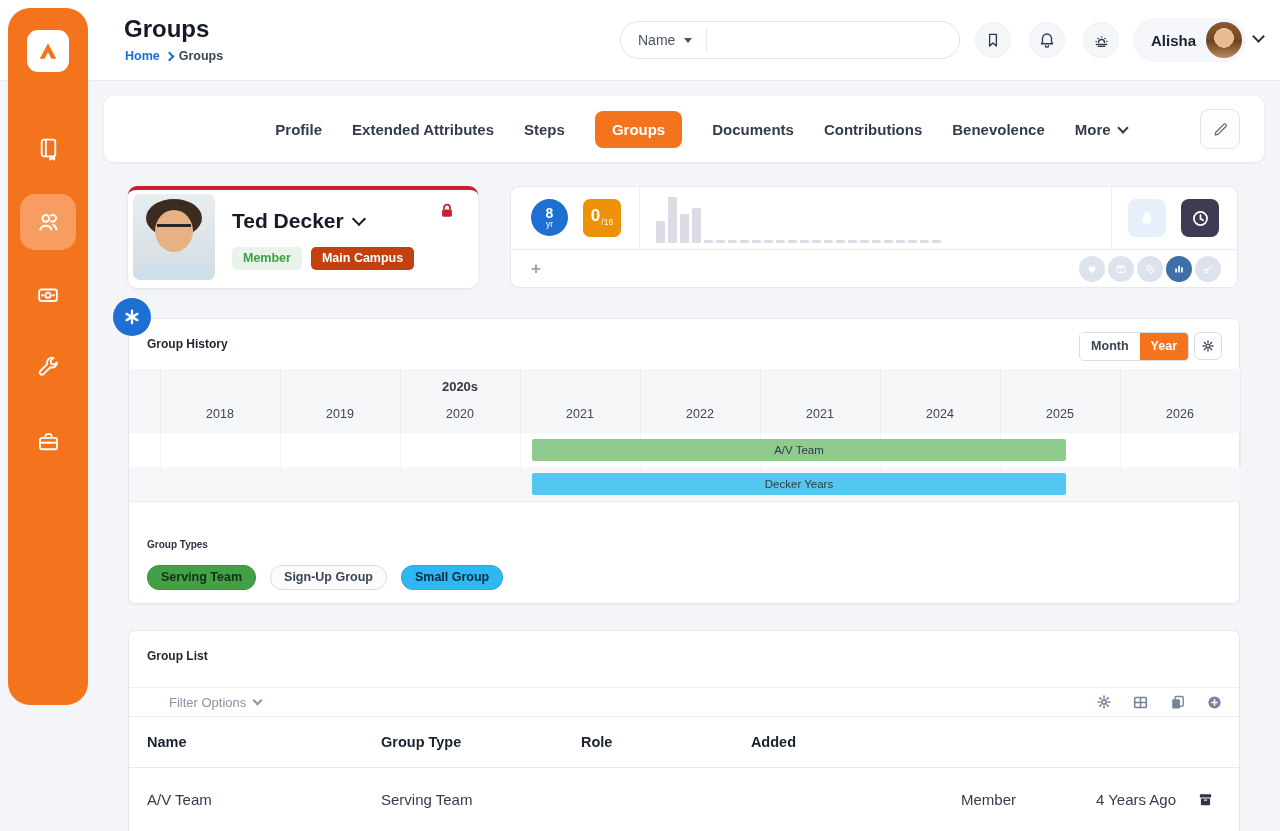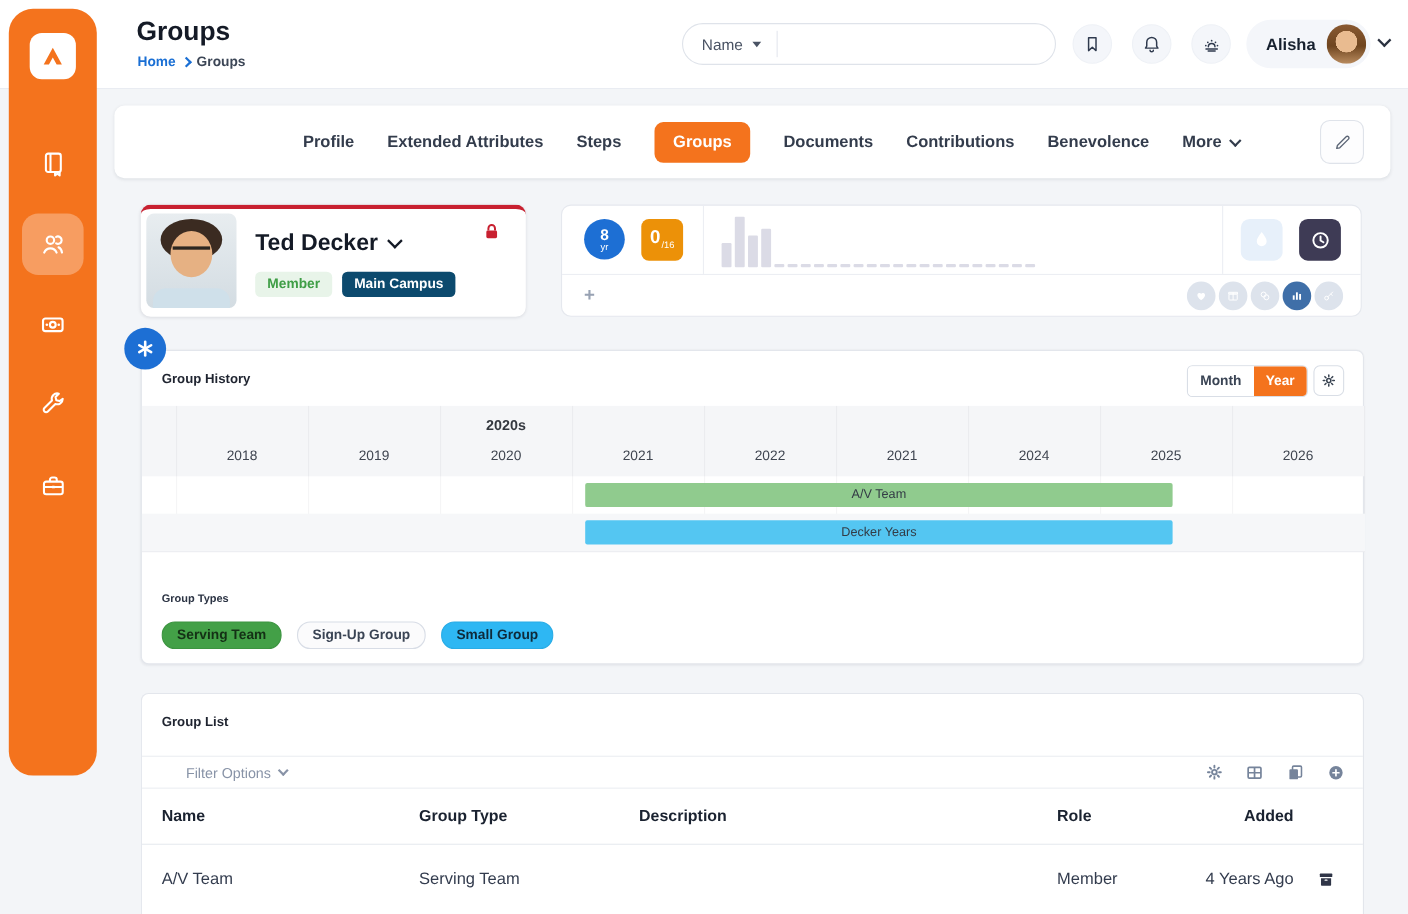--- a/index.html
+++ b/index.html
@@ -45,21 +45,21 @@
   .pp-hair{position:absolute;top:5px;left:13px;width:56px;height:38px;border-radius:50%;background:#3b2b21;}
   .pp-face{position:absolute;top:16px;left:22px;width:38px;height:42px;border-radius:50%;background:#e6b183;}
   .pp-glasses{position:absolute;top:30px;left:24px;width:34px;height:11px;border-top:3px solid #2c2620;}
   .pp-shirt{position:absolute;bottom:-6px;left:6px;width:70px;height:24px;border-radius:12px 12px 0 0;background:#cfe0ea;}
   .person-name{position:absolute;left:104px;top:19px;font-size:21px;font-weight:800;color:#141a26;display:flex;align-items:center;gap:10px;cursor:pointer;}
   .person-name .chev{width:8px;height:8px;margin-top:-4px;border-width:2.6px;}
   .lock{position:absolute;right:22px;top:12px;cursor:pointer;}
   .person-badges{position:absolute;left:104px;top:57px;display:flex;gap:9px;}
   .p-badge{font-size:12.5px;font-weight:700;padding:4px 11px;border-radius:5px;line-height:15px;}
   .p-badge.member{background:#E8F4E9;color:#3F9E46;}
-  .p-badge.campus{background:#0c4a6e;color:#fff;}
+  .p-badge.campus{background:#c2410c;color:#fff;}
 
   
   .badge-card{position:absolute;left:510px;top:186px;width:728px;height:102px;background:#fff;border:1px solid #e5e8ee;border-radius:9px;box-sizing:border-box;z-index:2;}
   .badge-top{position:relative;height:62px;border-bottom:1px solid #eceef3;}
   .vdiv{position:absolute;top:0;bottom:0;width:1px;background:#eceef3;}
   .era-badge{position:absolute;left:20px;top:12px;width:37px;height:37px;border-radius:50%;background:#1D6FD4;color:#fff;display:flex;flex-direction:column;align-items:center;justify-content:center;}
   .era-val{font-size:14px;font-weight:700;line-height:13px;}
   .era-unit{font-size:8.5px;line-height:9px;}
   .att-badge{position:absolute;left:72px;top:12px;width:38px;height:38px;border-radius:7px;background:#EC9108;color:#fff;display:flex;align-items:center;justify-content:center;}
   .att-val{font-size:17px;font-weight:800;margin-top:-4px;}
@@ -466,21 +466,20 @@
               <circle cx="12" cy="12" r="8.6" fill="#76849B"></circle>
               <path d="M12 8.2v7.6M8.2 12h7.6" stroke="#fff" stroke-width="2.2" stroke-linecap="round"></path>
             </svg>
         </span>
       </div>
     </div>
     <div class="list-table">
       <div class="t-head">
         <span class="col-name">Name</span>
         <span class="col-type">Group Type</span>
-        <span class="col-desc">Description</span>
         <span class="col-role">Role</span>
         <span class="col-added">Added</span>
         <span class="col-action"></span>
       </div>
       <div class="t-row">
         <span class="col-name">A/V Team</span>
         <span class="col-type">Serving Team</span>
         <span class="col-desc"></span>
         <span class="col-role">Member</span>
         <span class="col-added">4 Years Ago</span>

